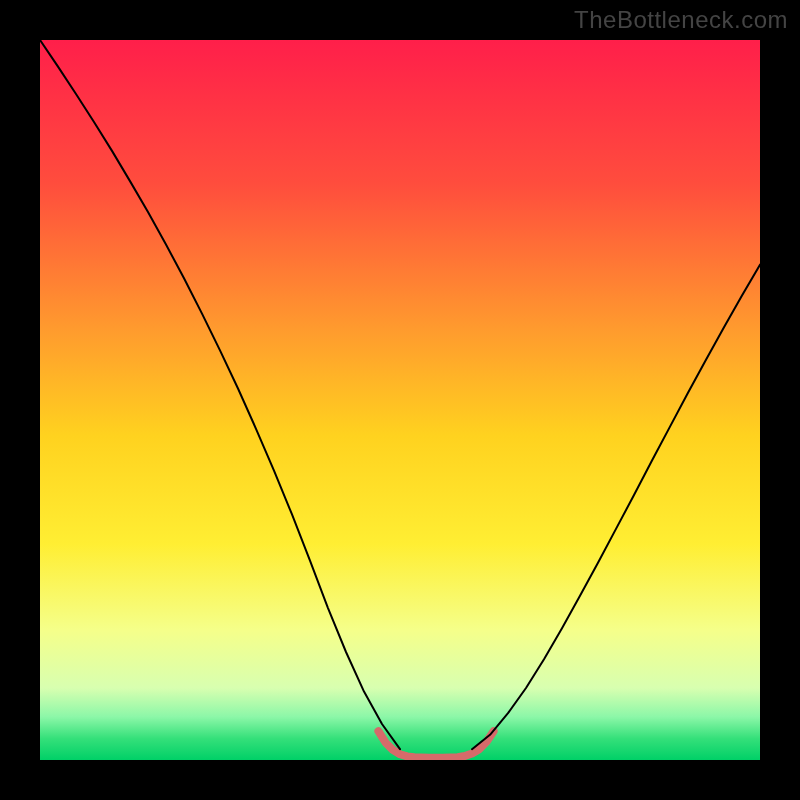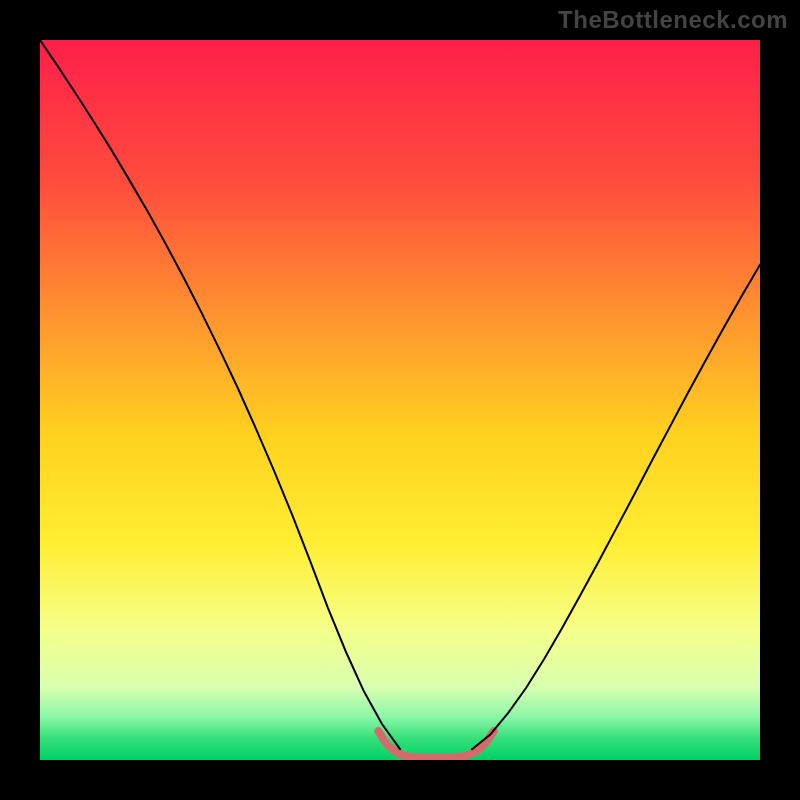--- a/index.html
+++ b/index.html
@@ -16,21 +16,21 @@
     width: 800px;
     height: 800px;
     background: #000;
   }
   .watermark {
     position: absolute;
     top: 6px;
     right: 12px;
     color: #444;
     font-size: 24px;
-    font-weight: 700;
+    font-weight: 400;
     letter-spacing: 0.5px;
     z-index: 10;
   }
   .plot-wrap {
     position: absolute;
     left: 40px;
     top: 40px;
     width: 720px;
     height: 720px;
   }

